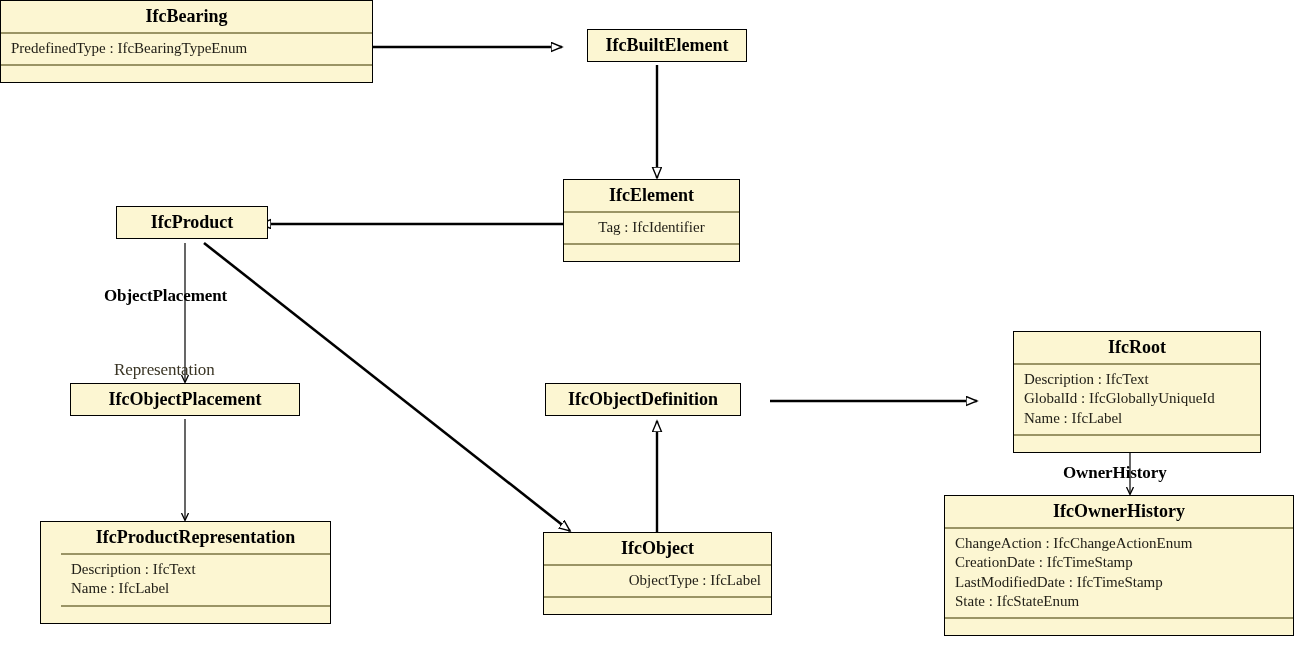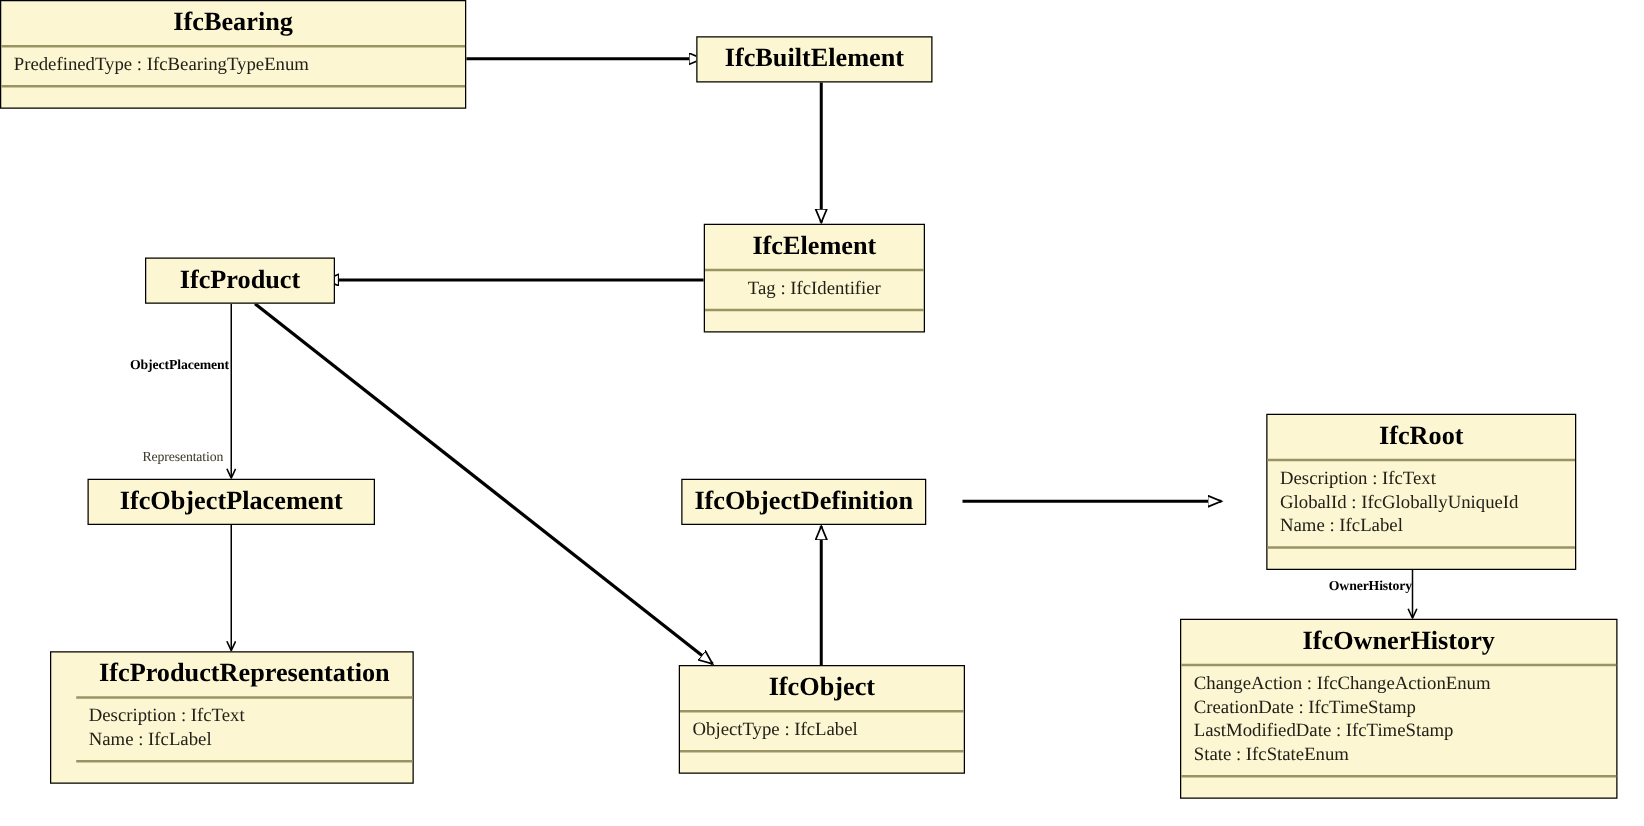--- a/index.html
+++ b/index.html
@@ -19,21 +19,21 @@
   .uml-class {
     position: absolute;
     box-sizing: border-box;
     background: #fcf6d2;
     border: 1.6px solid #000000;
     z-index: 5;
   }
   .uml-name {
     text-align: center;
     font-weight: bold;
-    font-size: 21px;
+    font-size: 18px;
     color: #000000;
     padding: 5px 8px 6px 8px;
     line-height: 1.12;
     white-space: nowrap;
   }
   .uml-sep {
     height: 0;
     border-top: 2px solid #9a9465;
   }
   .uml-attrs {
@@ -42,21 +42,21 @@
     color: #222018;
     line-height: 1.28;
   }
   .uml-attr { white-space: nowrap; }
   .uml-ops {
     height: 16px;
   }
   
   .edge-label {
     position: absolute;
-    font-size: 11px;
+    font-size: 17px;
     font-weight: bold;
     color: #000000;
     white-space: nowrap;
     z-index: 9;
     background: transparent;
     letter-spacing: -0.1px;
   }
   
   #wires {
     position: absolute;
@@ -123,21 +123,21 @@
   <div class="uml-class" style="left:0px; top:0px; width:373px;">
     <div class="uml-name">IfcBearing</div>
     <div class="uml-sep"></div>
     <div class="uml-attrs">
       <div class="uml-attr">PredefinedType : IfcBearingTypeEnum</div>
     </div>
     <div class="uml-sep"></div>
     <div class="uml-ops"></div>
   </div>
 
-  <div class="uml-class" style="left:557px; top:29px; width:189px;">
+  <div class="uml-class" style="left:587px; top:29px; width:160px;">
     <div class="uml-name">IfcBuiltElement</div>
   </div>
 
   <div class="uml-class" style="left:563px; top:179px; width:177px;">
     <div class="uml-name">IfcElement</div>
     <div class="uml-sep"></div>
     <div class="uml-attrs" style="text-align:center;">
       <div class="uml-attr">Tag : IfcIdentifier</div>
     </div>
     <div class="uml-sep"></div>
@@ -163,21 +163,21 @@
     <div class="uml-ops"></div>
   </div>
 
   <div class="uml-class" style="left:545px; top:383px; width:196px;">
     <div class="uml-name">IfcObjectDefinition</div>
   </div>
 
   <div class="uml-class" style="left:543px; top:532px; width:229px;">
     <div class="uml-name">IfcObject</div>
     <div class="uml-sep"></div>
-    <div class="uml-attrs" style="text-align:left;font-family:Liberation Serif, serif;">
+    <div class="uml-attrs" style="text-align:right;font-family:Liberation Serif, serif;">
       <div class="uml-attr">ObjectType : IfcLabel</div>
     </div>
     <div class="uml-sep"></div>
     <div class="uml-ops"></div>
   </div>
 
   <div class="uml-class" style="left:978px; top:331px; width:248px;margin-left:35px;">
     <div class="uml-name">IfcRoot</div>
     <div class="uml-sep"></div>
     <div class="uml-attrs">

